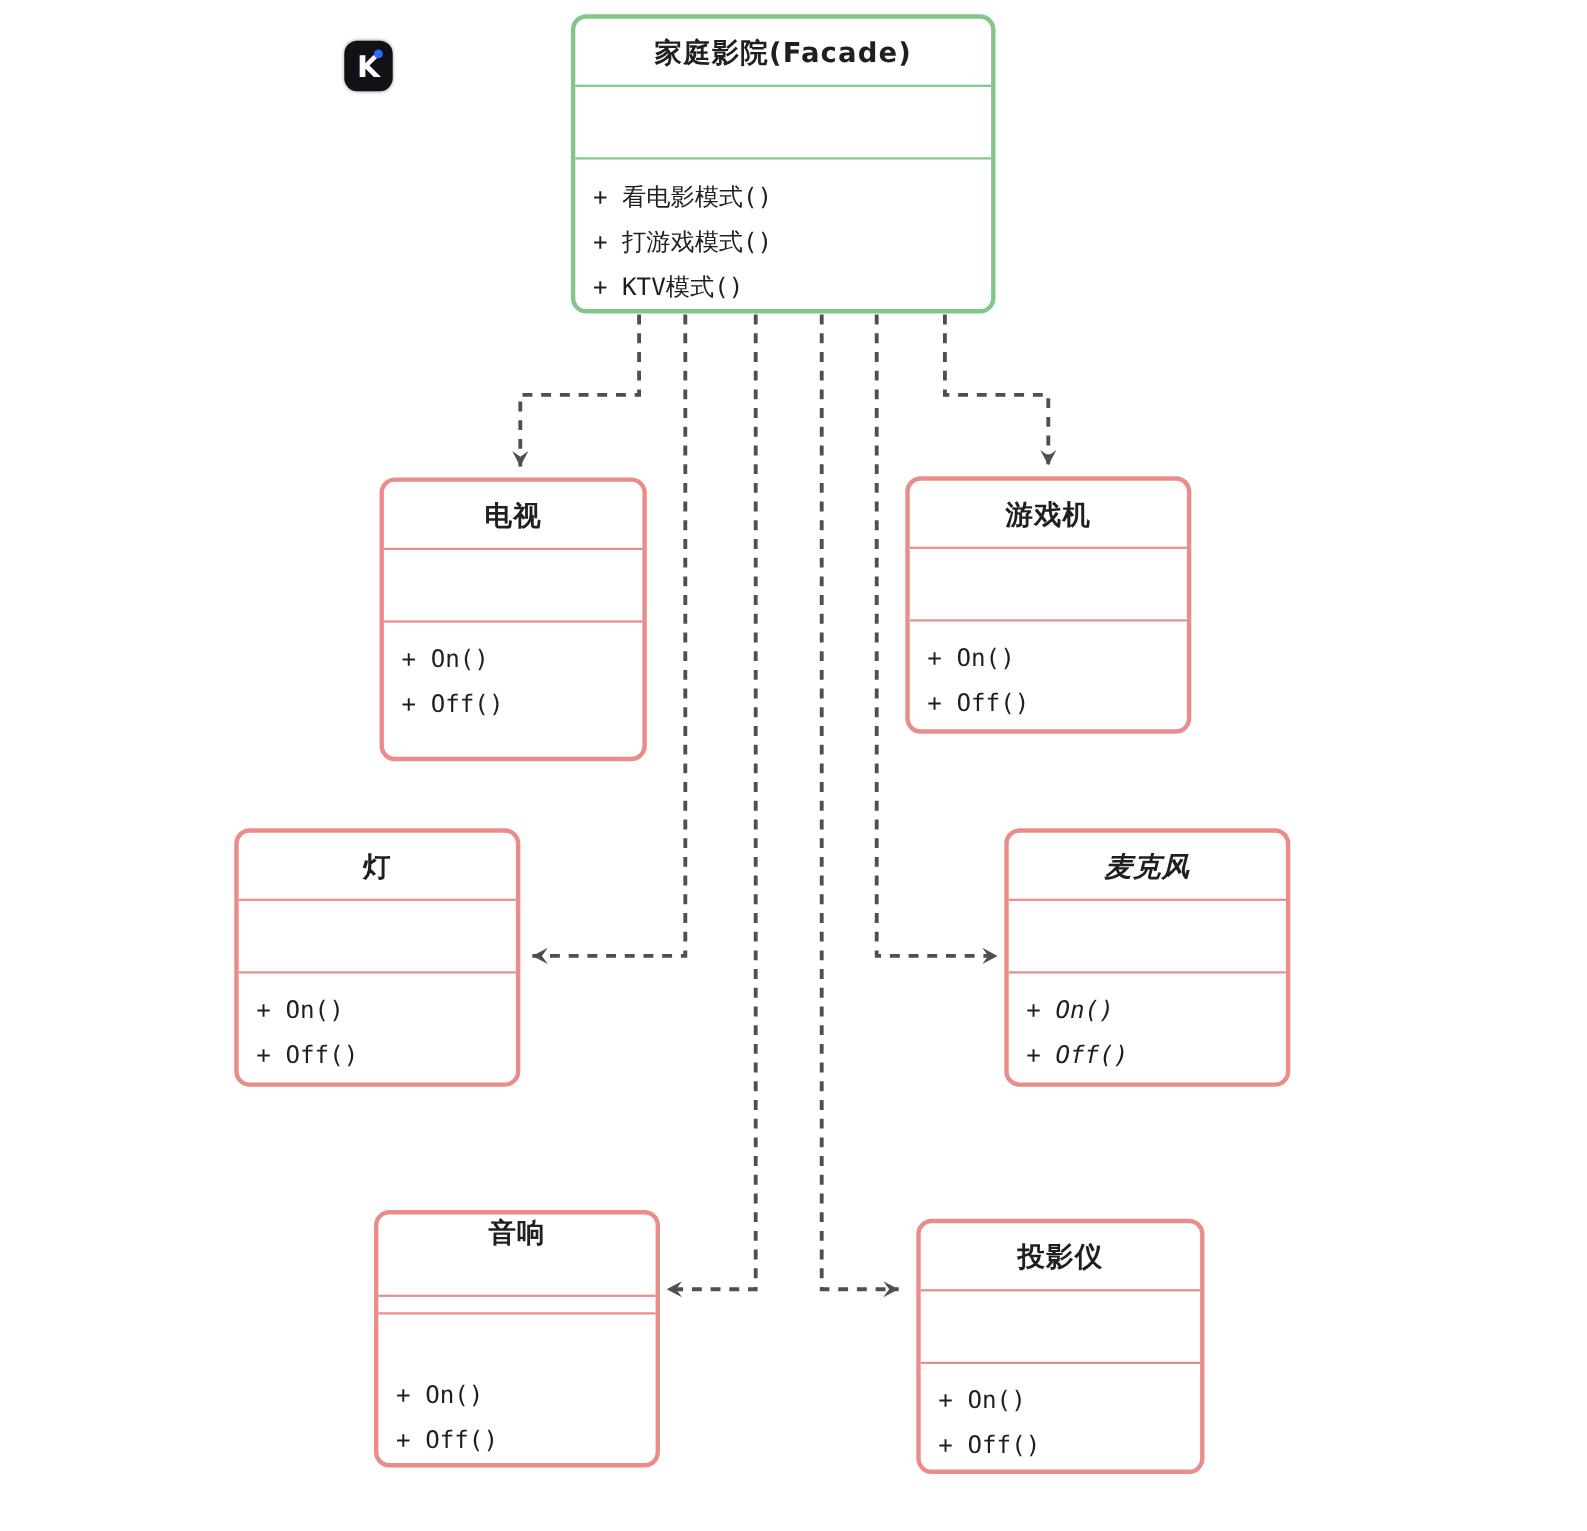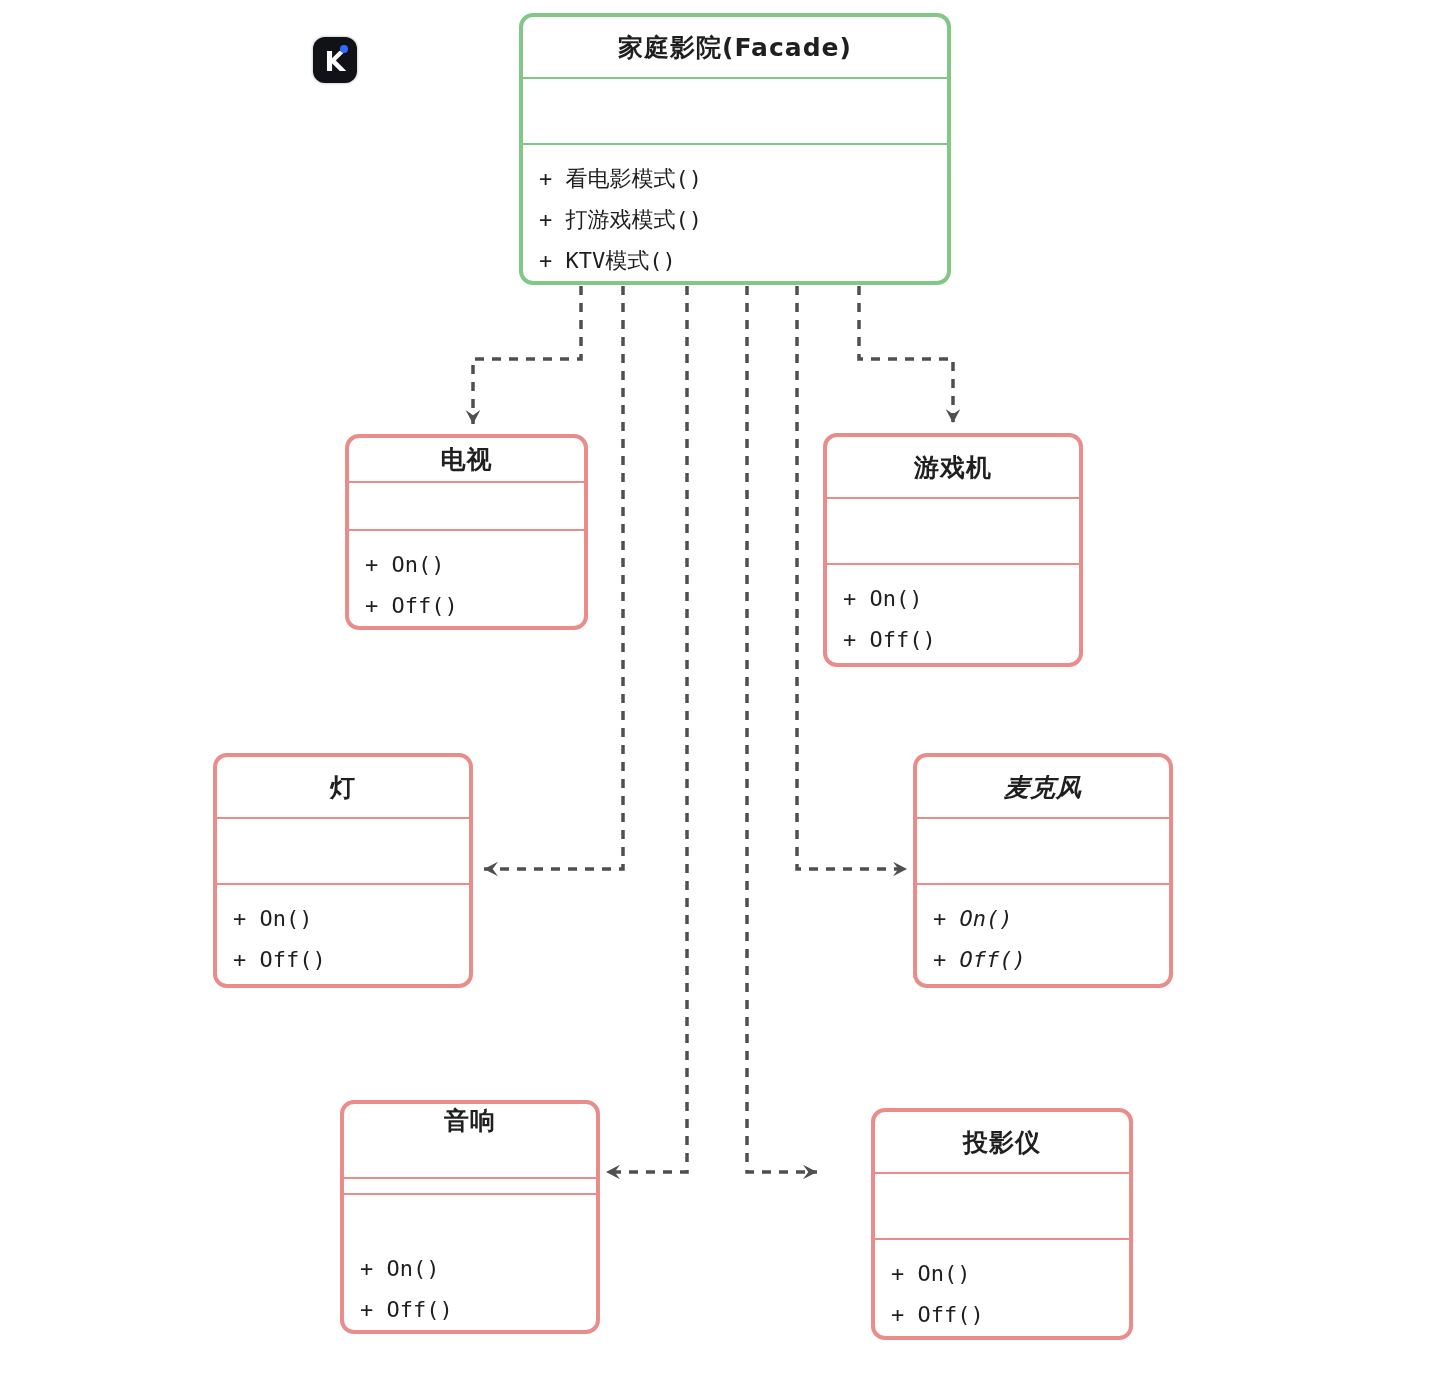--- a/index.html
+++ b/index.html
@@ -54,27 +54,27 @@
     padding:13px 5px 0 16px;
     font-family:"DejaVu Sans Mono",monospace;
     font-size:22px;
   }
   .uml-methods .m{
     height:41px;
     display:flex;align-items:center;
     white-space:pre;
   }
   
-  .box-facade   {left:519px; top:13px;   width:432px; height:272px;}
-  .box-tv       {left:345px; top:434px;  width:243px; height:196px;}
+  .box-facade   {left:519px; top:13px;   width:386px; height:272px;}
+  .box-tv       {left:345px; top:434px;  width:243px; height:258px;}
   .box-console  {left:823px; top:433px;  width:260px; height:234px;}
   .box-light    {left:213px; top:753px;  width:260px; height:235px;}
   .box-mic      {left:913px; top:753px;  width:260px; height:235px;font-style:italic;}
   .box-speaker  {left:340px; top:1100px; width:260px; height:234px;gap:40px;}
-  .box-projector{left:871px; top:1108px; width:262px; height:232px;}
+  .box-projector{left:833px; top:1108px; width:262px; height:232px;}
   
   .logo{
     position:absolute;left:313px;top:37px;
     width:44px;height:46px;
     background:var(--logo-bg);
     border-radius:12px;
     display:flex;align-items:center;justify-content:center;
     box-shadow:0 0 3px rgba(0,0,0,.35);
   }
   .logo-k{

